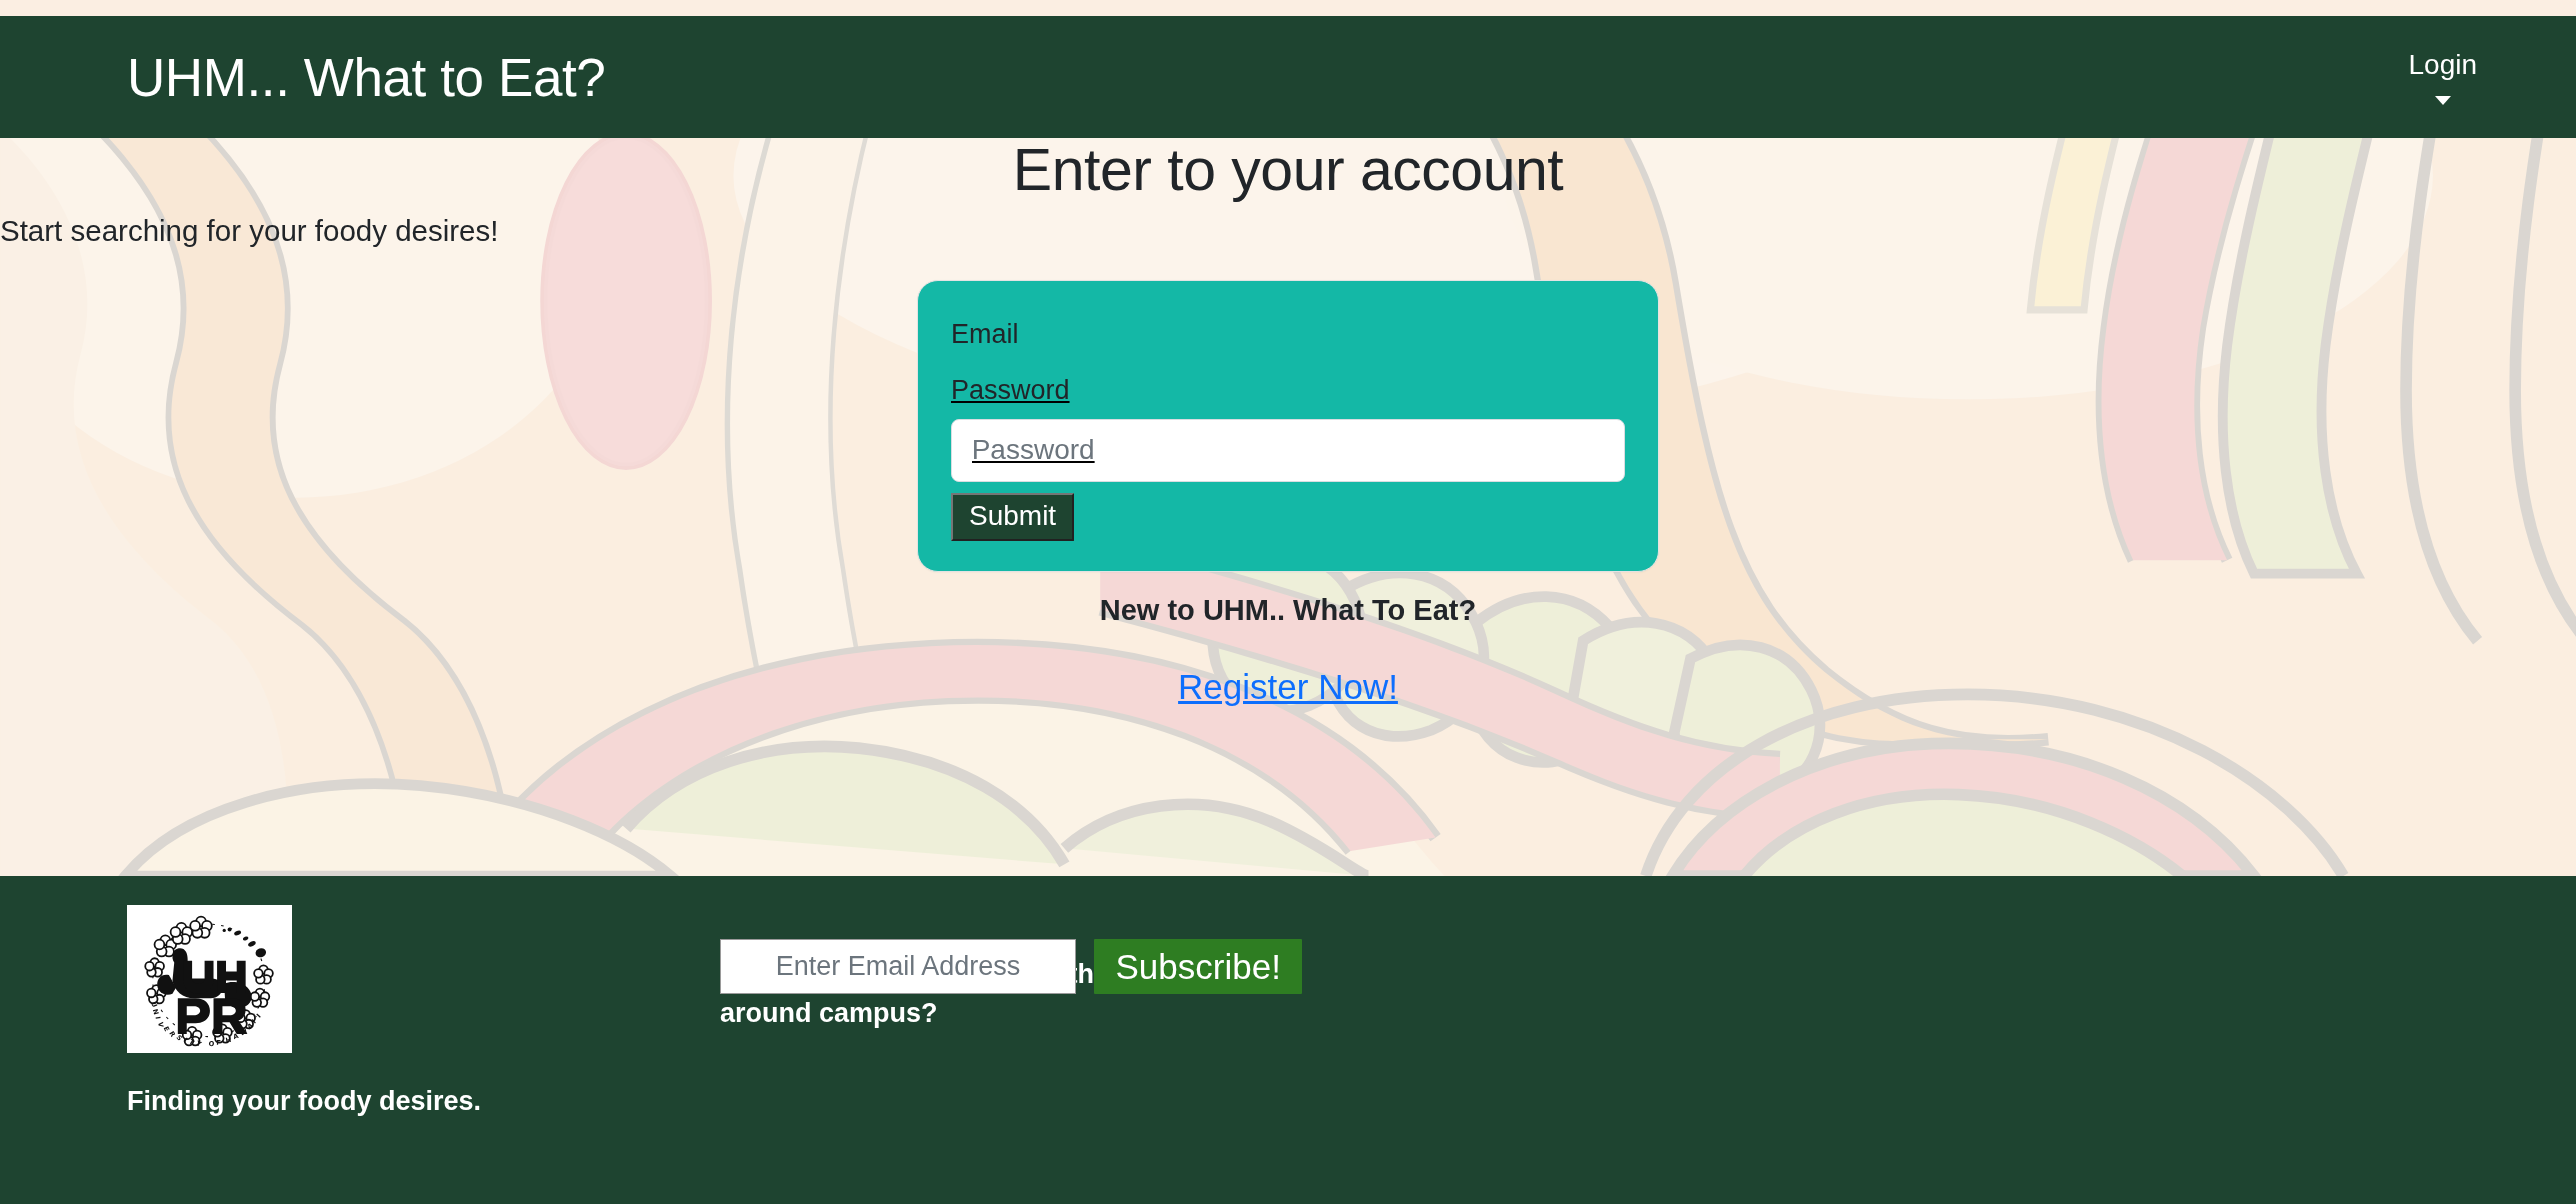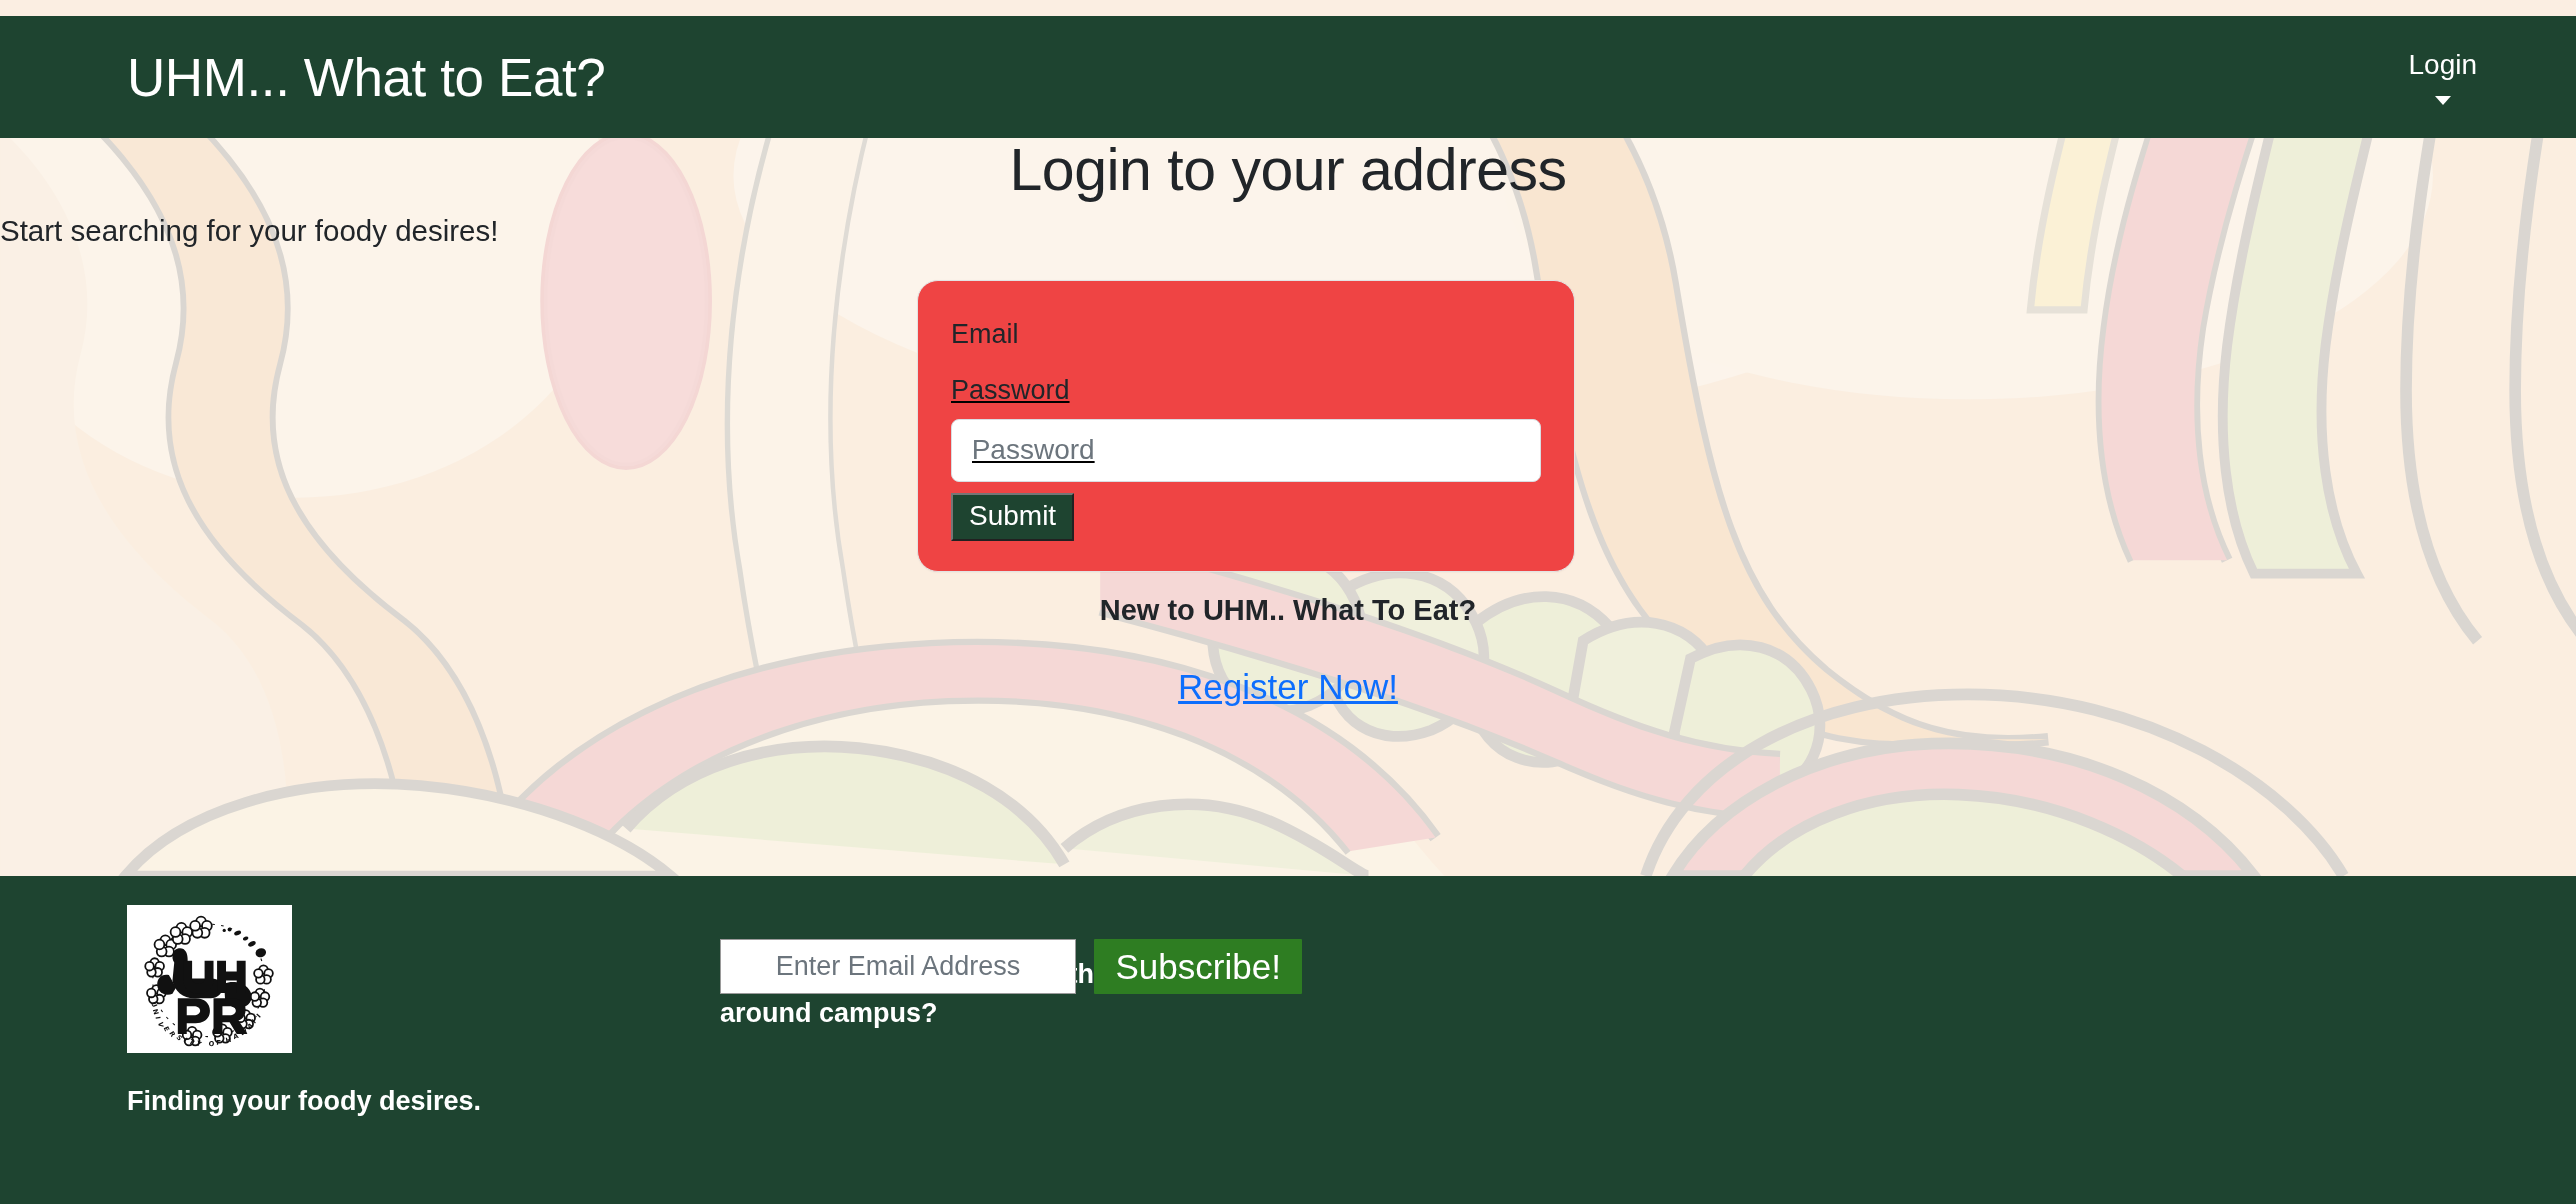--- a/index.html
+++ b/index.html
@@ -99,22 +99,22 @@
     text-align: left;
     font-size: 29.5px;
     font-weight: 400;
     color: #212529;
   }
 
   .card {
     position: absolute;
     top: 158px;
     left: 917px;
-    width: 658px;
-    background: #ef4444;
+    width: 742px;
+    background: #14b8a6;
     border: 0.9px solid #e3e3e3;
     border-radius: 21px;
     padding: 38px 33px 30px 33px;
     box-shadow: 0 0.9px 1.8px rgba(0,0,0,0.03);
   }
   .field { margin-bottom: 25px; }
   .field:last-of-type { margin-bottom: 11px; text-decoration: underline; }
   .flabel {
     display: block;
     font-size: 27px;
@@ -335,21 +335,21 @@
     <div class="nav-right">
       <a class="nav-login" href="#">
         <span>Login</span>
         <span class="caret"></span>
       </a>
     </div>
   </div>
 
   <div class="main">
 
-    <div class="page-title">Login to your address</div>
+    <div class="page-title">Enter to your account</div>
     <div class="page-sub">Start searching for your foody desires!</div>
 
     <div class="card">
       <div class="field">
         <label class="flabel">Email</label>
       </div>
       <div class="field">
         <label class="flabel">Password</label>
         <input class="finput" type="password" placeholder="Password" style="">
       </div>

